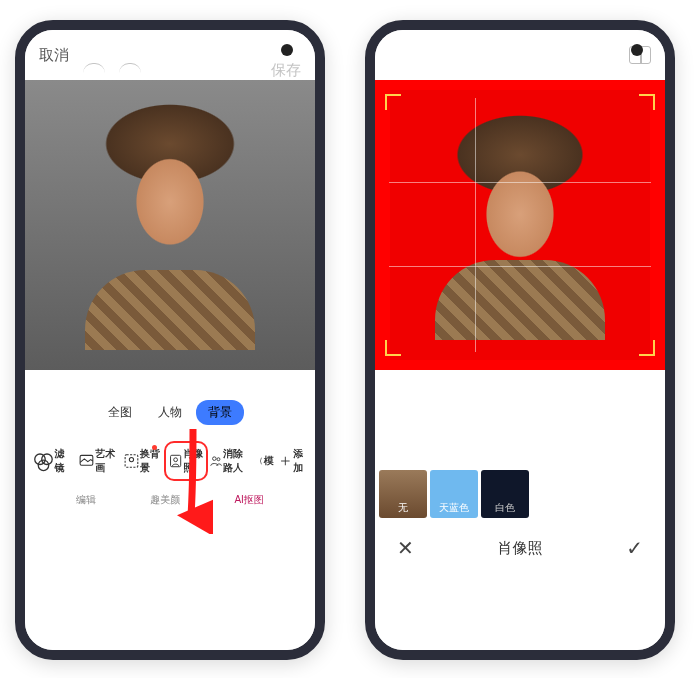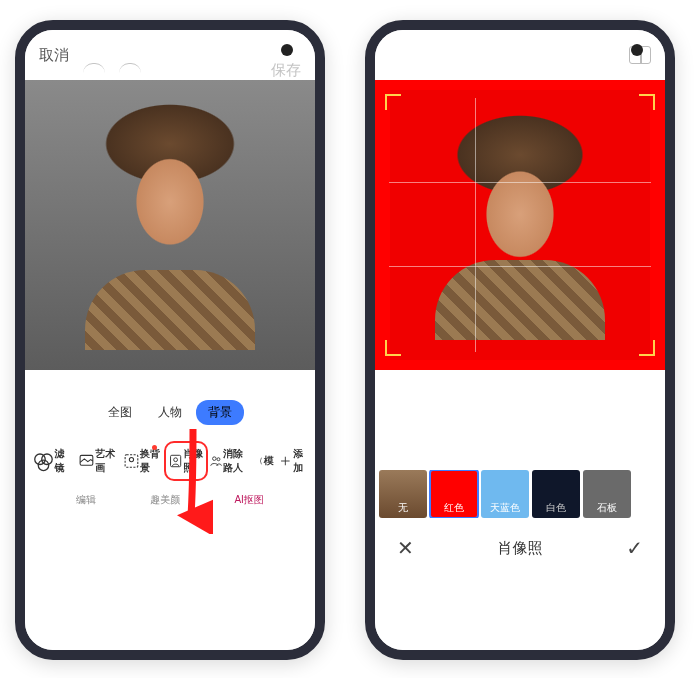--- a/index.html
+++ b/index.html
@@ -235,32 +235,26 @@
       <div class="crop-corner cc-tr"></div>
       <div class="crop-corner cc-bl"></div>
       <div class="crop-corner cc-br"></div>
     </div>
 
     <div class="bottom-right">
       <div class="swatch-row">
         <div class="swatch sw-thumb">
             <span>无</span>
           </div>
-        <div class="swatch sel" style="background:#ff0000">
-            <span>红色</span>
-          </div>
         <div class="swatch" style="background:#6fb9ef">
             <span>天蓝色</span>
           </div>
         <div class="swatch light" style="background:#0f172a">
             <span>白色</span>
           </div>
-        <div class="swatch" style="background:#6a6a6a">
-            <span>石板</span>
-          </div>
       </div>
       <div class="confirm-row">
         <span class="x">✕</span>
         <span>肖像照</span>
         <span class="chk">✓</span>
       </div>
     </div>
   </div>
 </div>
 

